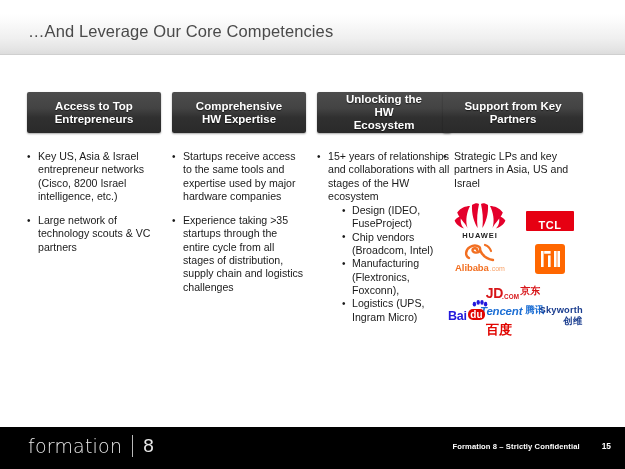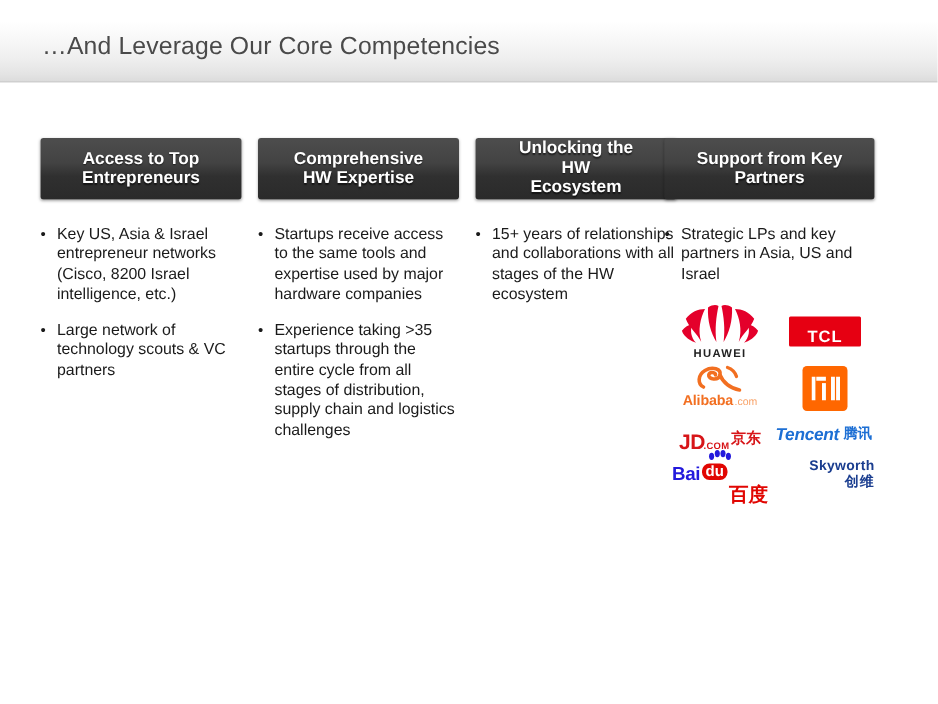--- a/index.html
+++ b/index.html
@@ -186,20 +186,26 @@
       <div class="colhead">
         <div class="colhead-txt">
           <span>Unlocking the HW</span><br>
           <span>Ecosystem</span>
         </div>
       </div>
       <div class="bullets">
         <ul class="lvl1">
           <li>
             <span>15+ years of relationships and collaborations with all stages of the HW ecosystem</span>
+            <ul class="lvl2">
+              <li>Design (IDEO, FuseProject)</li>
+              <li>Chip vendors (Broadcom, Intel)</li>
+              <li>Manufacturing (Flextronics, Foxconn),</li>
+              <li>Logistics (UPS, Ingram Micro)</li>
+            </ul>
           </li>
         </ul>
       </div>
     </div>
 
     <div class="col col3">
       <div class="colhead">
         <div class="colhead-txt">
           <span>Support from Key</span><br>
           <span>Partners</span>
@@ -257,21 +263,21 @@
                   <path d="M0 0 h9.6 v2.8 h-6.4 v-2.8 Z"></path>
                   <rect x="7.0" y="4.4" width="2.6" height="11.6"></rect>
                   <rect x="13.0" y="0" width="2.6" height="16"></rect>
                   <rect x="16.4" y="0" width="2.6" height="16"></rect>
                 </g>
               </svg>
             </div>
           </div>
         </div>
 
-        <div class="logorow" style="height:26px;">
+        <div class="logorow" style="height:26px;flex-direction:column;">
           <div class="logocell" style="width:74px;">
             <div class="jd" style="display:flex;align-items:flex-end;justify-content:center;">
               <span class="jd-j">JD</span>
               <span class="jd-com" style="position:relative;top:-1px;left:-1px;">.COM</span>
               <span class="jd-cn" style="position:relative;top:-3px;">京东</span>
             </div>
           </div>
           <div class="logocell" style="width:66px;text-align:right;">
             <div class="tencent">
               <span class="tc-en">Tencent</span>
@@ -302,14 +308,25 @@
               <div class="sw-cn">创维</div>
             </div>
           </div>
         </div>
 
       </div>
     </div>
 
   </div>
 
+  <div class="footer">
+    <div class="brand">
+      <span class="brand-word">formation</span>
+      <span class="brand-rule"></span>
+      <span class="brand-num">8</span>
+    </div>
+    <div class="foot-right">
+      <span class="foot-conf">Formation 8  –  Strictly Confidential</span>
+      <span class="foot-page">15</span>
+    </div>
+  </div>
 
 </div>
 
 </body></html>

